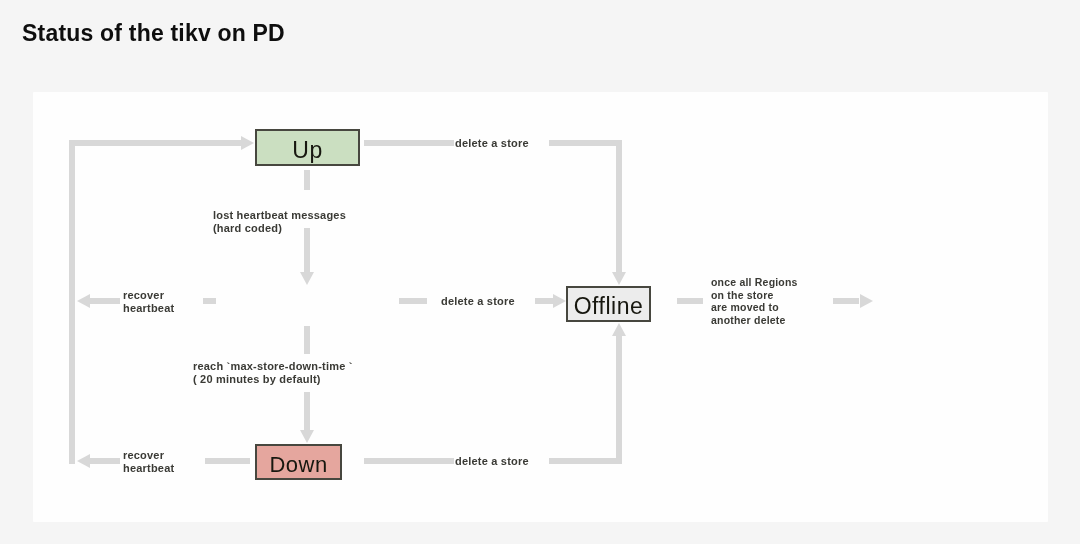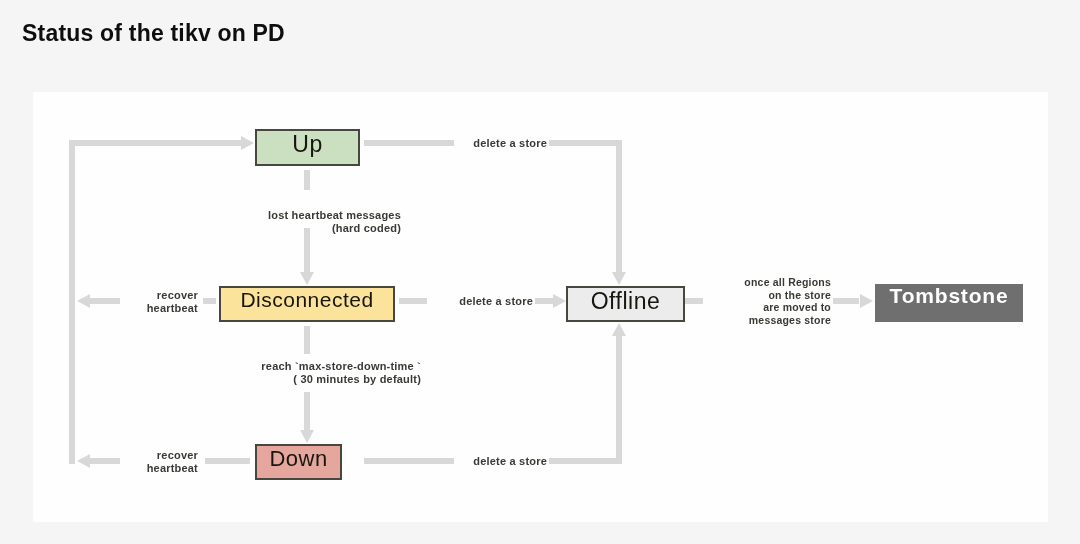--- a/index.html
+++ b/index.html
@@ -7,39 +7,39 @@
     --node-border:#47473f; --up-fill:#cbdfc1; --disconnected-fill:#fbe39c;
     --down-fill:#e5a69e; --offline-fill:#ececec; --tombstone-fill:#6f6f6f;
     --tombstone-text:#ffffff; --label-text:#3a3a35; --node-text:#17170f; --title-text:#0e0e0e;
   }
   *{margin:0;padding:0;box-sizing:border-box;}
   html,body{width:1080px;height:544px;overflow:hidden;}
   body{background:var(--page-bg);font-family:"Liberation Sans",sans-serif;position:relative;}
   .title{position:absolute;left:22px;top:20px;font-size:23px;font-weight:700;color:var(--title-text);letter-spacing:.2px;}
   .card{position:absolute;left:33px;top:92px;width:1015px;height:430px;background:var(--card-bg);border-radius:1px;}
   
-  .node{position:absolute;display:flex;align-items:flex-start;justify-content:center;
+  .node{position:absolute;display:flex;align-items:flex-end;justify-content:center;
         border:2px solid var(--node-border);color:var(--node-text);letter-spacing:.5px;}
   .node-up{left:222px;top:37px;width:105px;height:37px;background:var(--up-fill);font-size:23px;}
   .node-disconnected{left:186px;top:194px;width:176px;height:36px;background:var(--disconnected-fill);font-size:21px;}
   .node-down{left:222px;top:352px;width:87px;height:36px;background:var(--down-fill);font-size:22px;}
-  .node-offline{left:533px;top:194px;width:119px;height:36px;background:var(--offline-fill);font-size:23px;}
+  .node-offline{left:533px;top:194px;width:85px;height:36px;background:var(--offline-fill);font-size:23px;}
   .node-tombstone{left:842px;top:192px;width:148px;height:38px;background:var(--tombstone-fill);
                   color:var(--tombstone-text);font-weight:700;font-size:21px;border:none;letter-spacing:.8px;}
   
   .h,.v{position:absolute;background:var(--arrow);}
   .h{height:6px;} .v{width:6px;}
   .tri{position:absolute;width:0;height:0;}
   .tri-r{border-top:7px solid transparent;border-bottom:7px solid transparent;border-left:13px solid var(--arrow);}
   .tri-l{border-top:7px solid transparent;border-bottom:7px solid transparent;border-right:13px solid var(--arrow);}
   .tri-d{border-left:7px solid transparent;border-right:7px solid transparent;border-top:13px solid var(--arrow);}
   .tri-u{border-left:7px solid transparent;border-right:7px solid transparent;border-bottom:13px solid var(--arrow);}
   
   .lbl{position:absolute;color:var(--label-text);font-size:11px;font-weight:600;
-       text-align:right;white-space:pre-line;line-height:13px;letter-spacing:.2px;}
+       text-align:left;white-space:pre-line;line-height:13px;letter-spacing:.2px;}
 </style>
 </head>
 <body>
 
 <div class="title">Status of the tikv on PD</div>
 
 <div class="card">
 
   <div class="v" style="left:36px;top:48px;height:324px;"></div>
   <div class="h" style="left:36px;top:48px;width:172px;"></div>
@@ -58,21 +58,21 @@
   <div class="h" style="left:172px;top:366px;width:45px;"></div>
 
   <div class="v" style="left:271px;top:78px;height:20px;"></div>
   <div class="lbl" style="left:180px;top:105px;width:188px;margin-top:12px;">lost heartbeat messages
 (hard coded)</div>
   <div class="v" style="left:271px;top:136px;height:44px;"></div>
   <div class="tri tri-d" style="left:267px;top:180px;"></div>
 
   <div class="v" style="left:271px;top:234px;height:28px;"></div>
   <div class="lbl" style="left:160px;top:268px;width:228px;">reach `max-store-down-time `
-( 30 minutes  by default)</div>
+( 20 minutes  by default)</div>
   <div class="v" style="left:271px;top:300px;height:38px;"></div>
   <div class="tri tri-d" style="left:267px;top:338px;"></div>
 
   <div class="h" style="left:331px;top:48px;width:90px;"></div>
   <div class="lbl" style="left:422px;top:45px;width:92px;">delete a store</div>
   <div class="h" style="left:516px;top:48px;width:73px;"></div>
   <div class="v" style="left:583px;top:48px;height:132px;"></div>
   <div class="tri tri-d" style="left:579px;top:180px;"></div>
 
   <div class="h" style="left:366px;top:206px;width:28px;"></div>
@@ -83,33 +83,27 @@
   <div class="h" style="left:331px;top:366px;width:90px;"></div>
   <div class="lbl" style="left:422px;top:363px;width:92px;">delete a store</div>
   <div class="h" style="left:516px;top:366px;width:73px;"></div>
   <div class="v" style="left:583px;top:244px;height:128px;"></div>
   <div class="tri tri-u" style="left:579px;top:231px;"></div>
 
   <div class="h" style="left:644px;top:206px;width:26px;"></div>
   <div class="lbl" style="left:678px;top:184px;width:120px;font-size:10.5px;line-height:12.5px;">once all Regions
 on the store
 are moved to
-messages store</div>
+another delete</div>
   <div class="h" style="left:800px;top:206px;width:26px;"></div>
   <div class="tri tri-r" style="left:827px;top:202px;"></div>
 
   <div class="node node-up">
     <span>Up</span>
-  </div>
-  <div class="node node-disconnected">
-    <span>Disconnected</span>
   </div>
   <div class="node node-down">
     <span>Down</span>
   </div>
   <div class="node node-offline">
     <span>Offline</span>
   </div>
-  <div class="node node-tombstone">
-    <span>Tombstone</span>
-  </div>
 
 </div>
 
 </body></html>

